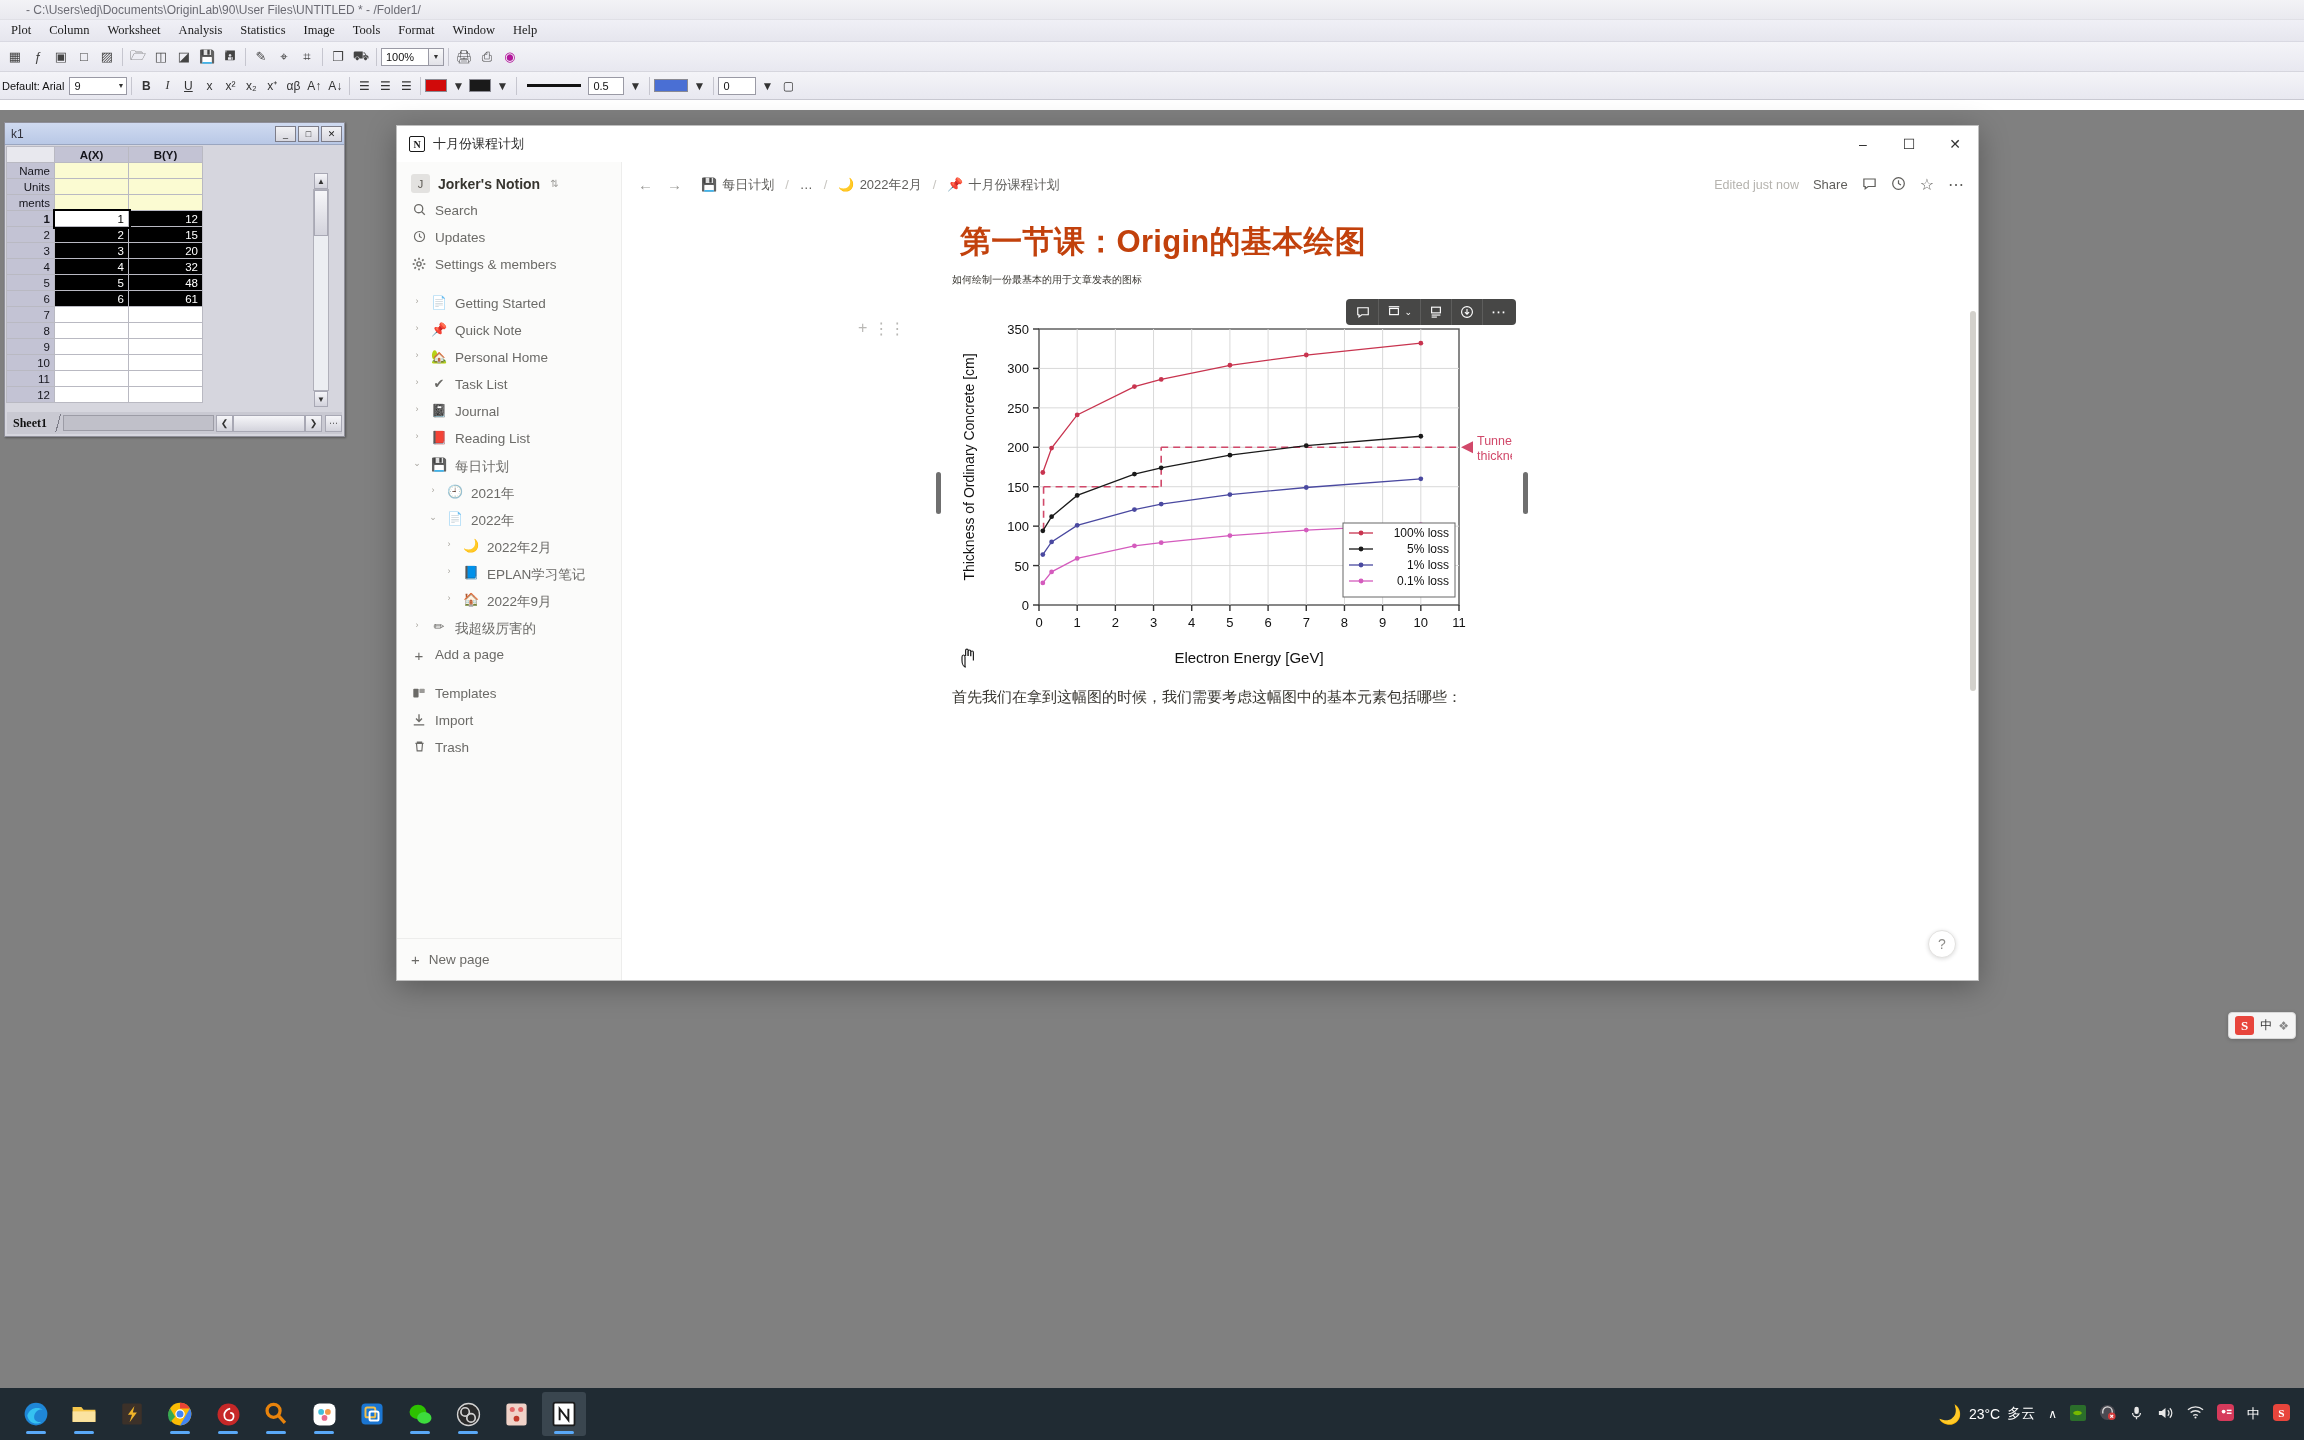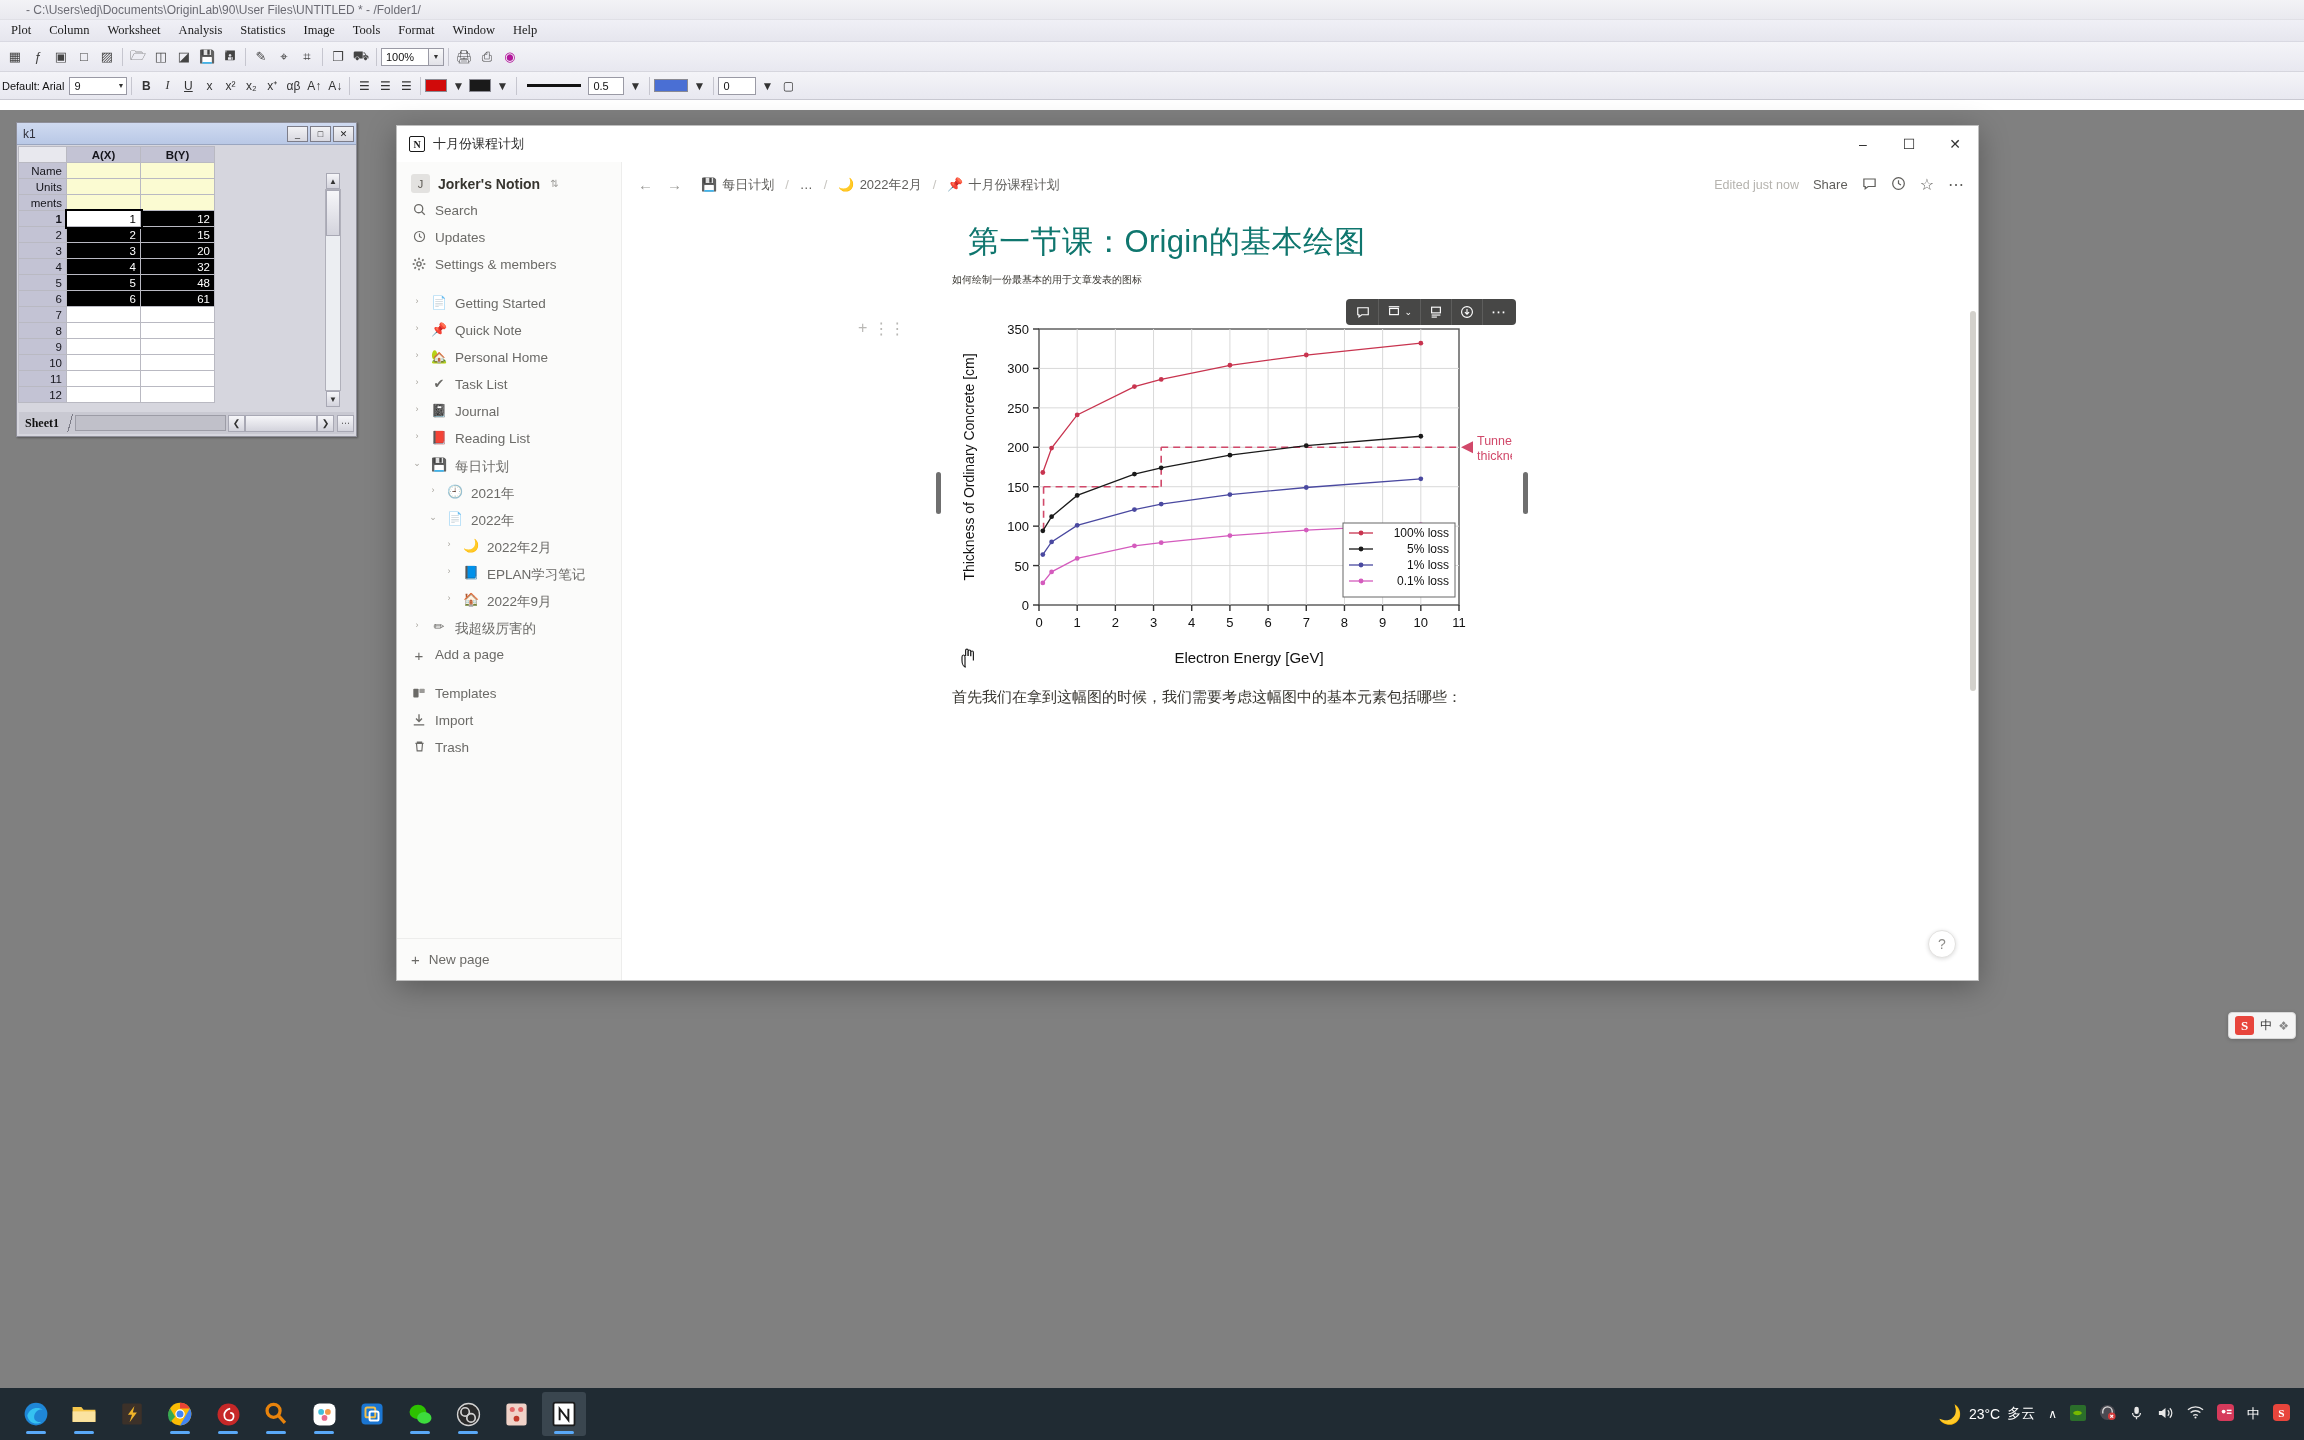--- a/index.html
+++ b/index.html
@@ -57,21 +57,21 @@
     display:flex; align-items:center; padding:0 2px 0 4px; color:#111;
   }
   .fmt-combo .ca { margin-left:auto; font-size:7px; padding-left:6px; color:#333;}
   .fmt-btn { width:20px;height:20px;display:flex;align-items:center;justify-content:center;font-size:12px;color:#333;}
   .colorbox { width:22px;height:13px;border:1px solid #8a8a93; }
 
   .origin-workarea { position:absolute; left:0; top:110px; right:0; bottom:22px; background:#808080; }
 
   
   .ws-window {
-    position:absolute; left:16px; top:12px; width:341px; height:315px;
+    position:absolute; left:4px; top:12px; width:341px; height:315px;
     background:#d6d6de; border:1px solid #8f8f99; box-shadow: 1px 1px 2px rgba(0,0,0,.35);
   }
   .ws-title {
     height:22px; background:linear-gradient(#cfdaf0,#b9c8e6); display:flex; align-items:center;
     padding:0 2px 0 6px; font-size:12px; color:#30303a; border-bottom:1px solid #9aa6c0;
   }
   .ws-title .btns { margin-left:auto; display:flex; gap:2px; }
   .ws-title .wb {
     width:21px;height:16px;border:1px solid #7d7d89;background:linear-gradient(#f2f2f5,#d8d8e0);
     font-size:9px; display:flex;align-items:center;justify-content:center;color:#222;
@@ -166,21 +166,21 @@
   .crumb { display:flex; align-items:center; gap:5px; padding:2px 5px; border-radius:3px; }
   .crumb-sep { color:#c7c5c0; }
   .nt-topright { margin-left:auto; display:flex; align-items:center; gap:14px; color:#5f5e5b; font-size:14px; }
   .edited { color:#b5b3ae; font-size:12.5px; }
 
   .nt-content { flex:1; overflow:hidden; position:relative; padding:0 0 0 0; }
   .doc {
     padding: 14px 110px 0 330px;
   }
   .doc h1 {
-    font-size:31px; font-weight:normal; color:#0f766e; margin:0 0 10px 16px;
+    font-size:31px; font-weight:bold; color:#c2410c; margin:0 0 10px 8px;
     letter-spacing:.3px;
   }
   .doc .sub { font-size:10px; color:#37352f; margin-bottom:28px; }
   .doc .para { font-size:15px; color:#37352f; margin: 6px 0 12px 0; }
   .doc ol { margin: 2px 0 0 0; padding-left:24px; }
   .doc ol li { font-size:15px; color:#37352f; margin-bottom:16px; padding-left:4px; }
 
   .img-block { position:relative; margin: 4px 0 18px 0; }
   .blk-handles {
     position:absolute; left:-94px; top:4px; display:flex; gap:6px; color:#b9b8b5; font-size:16px;

